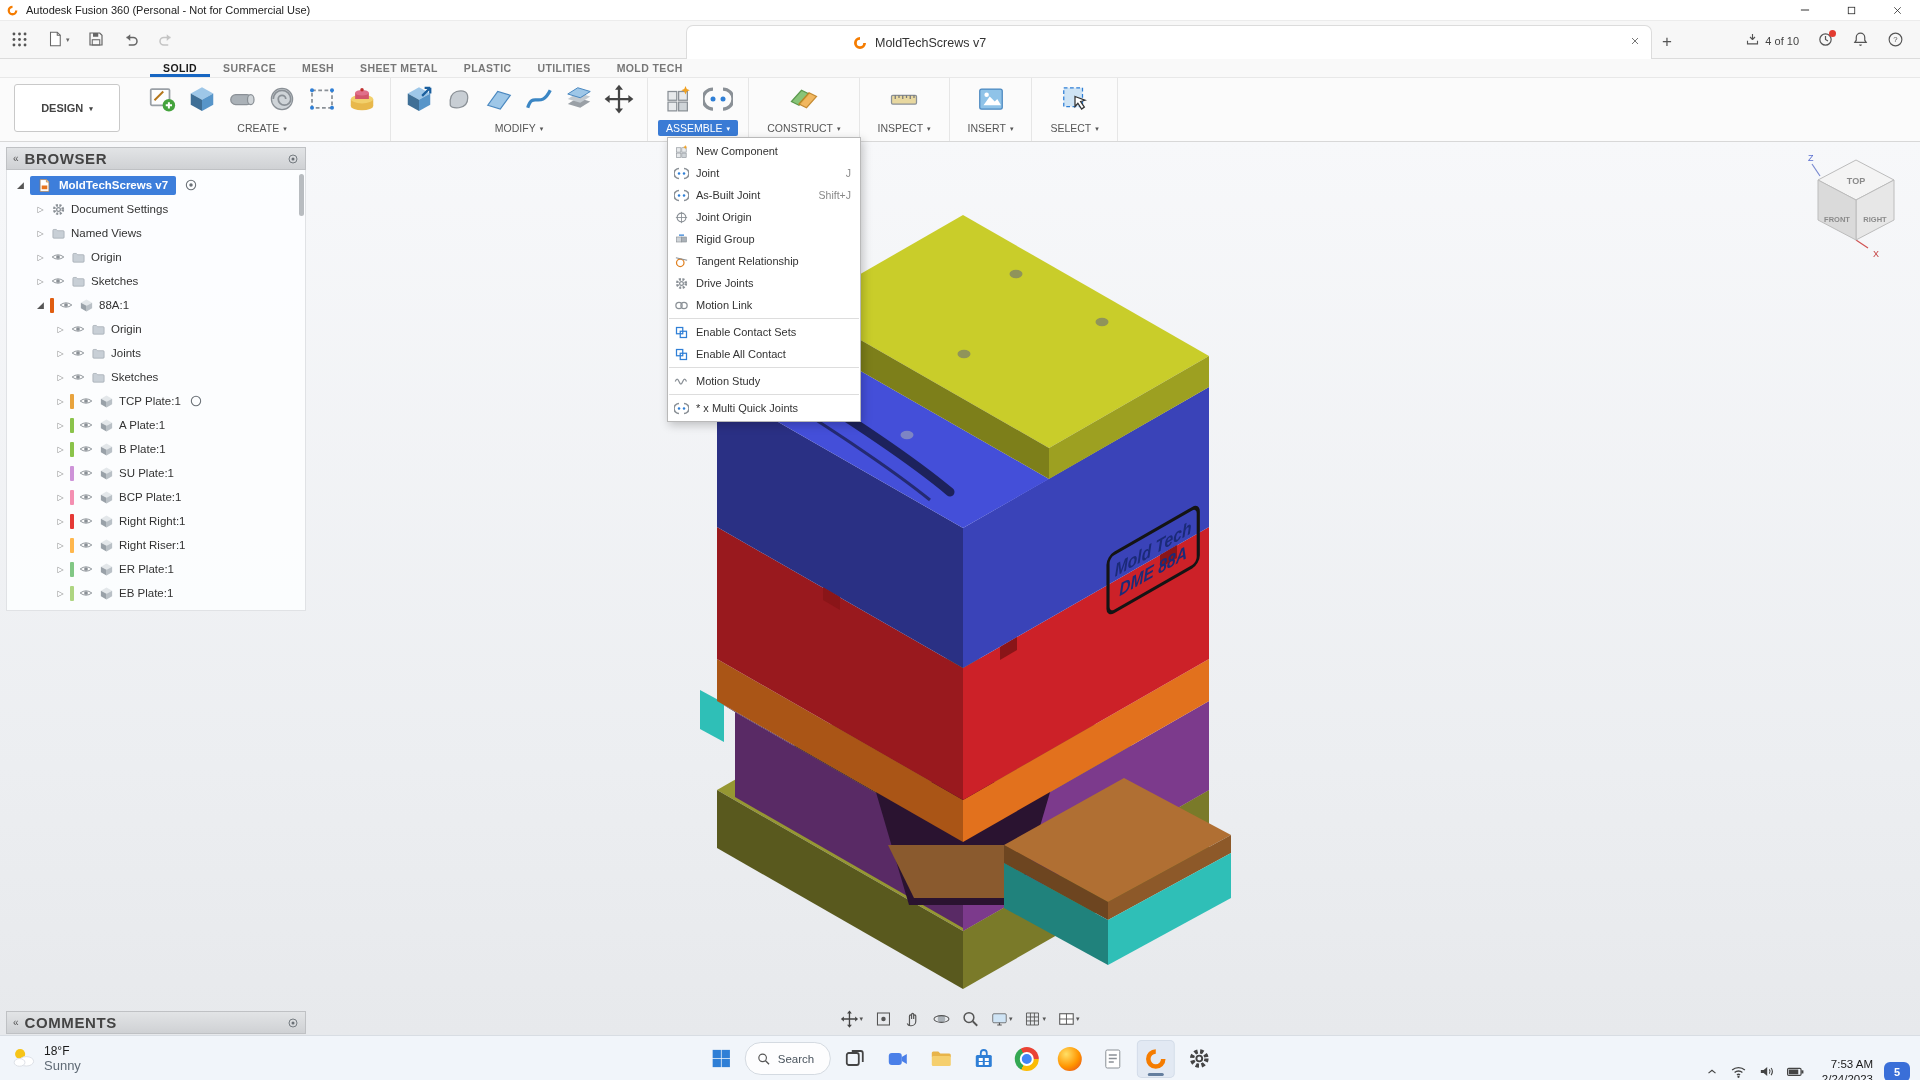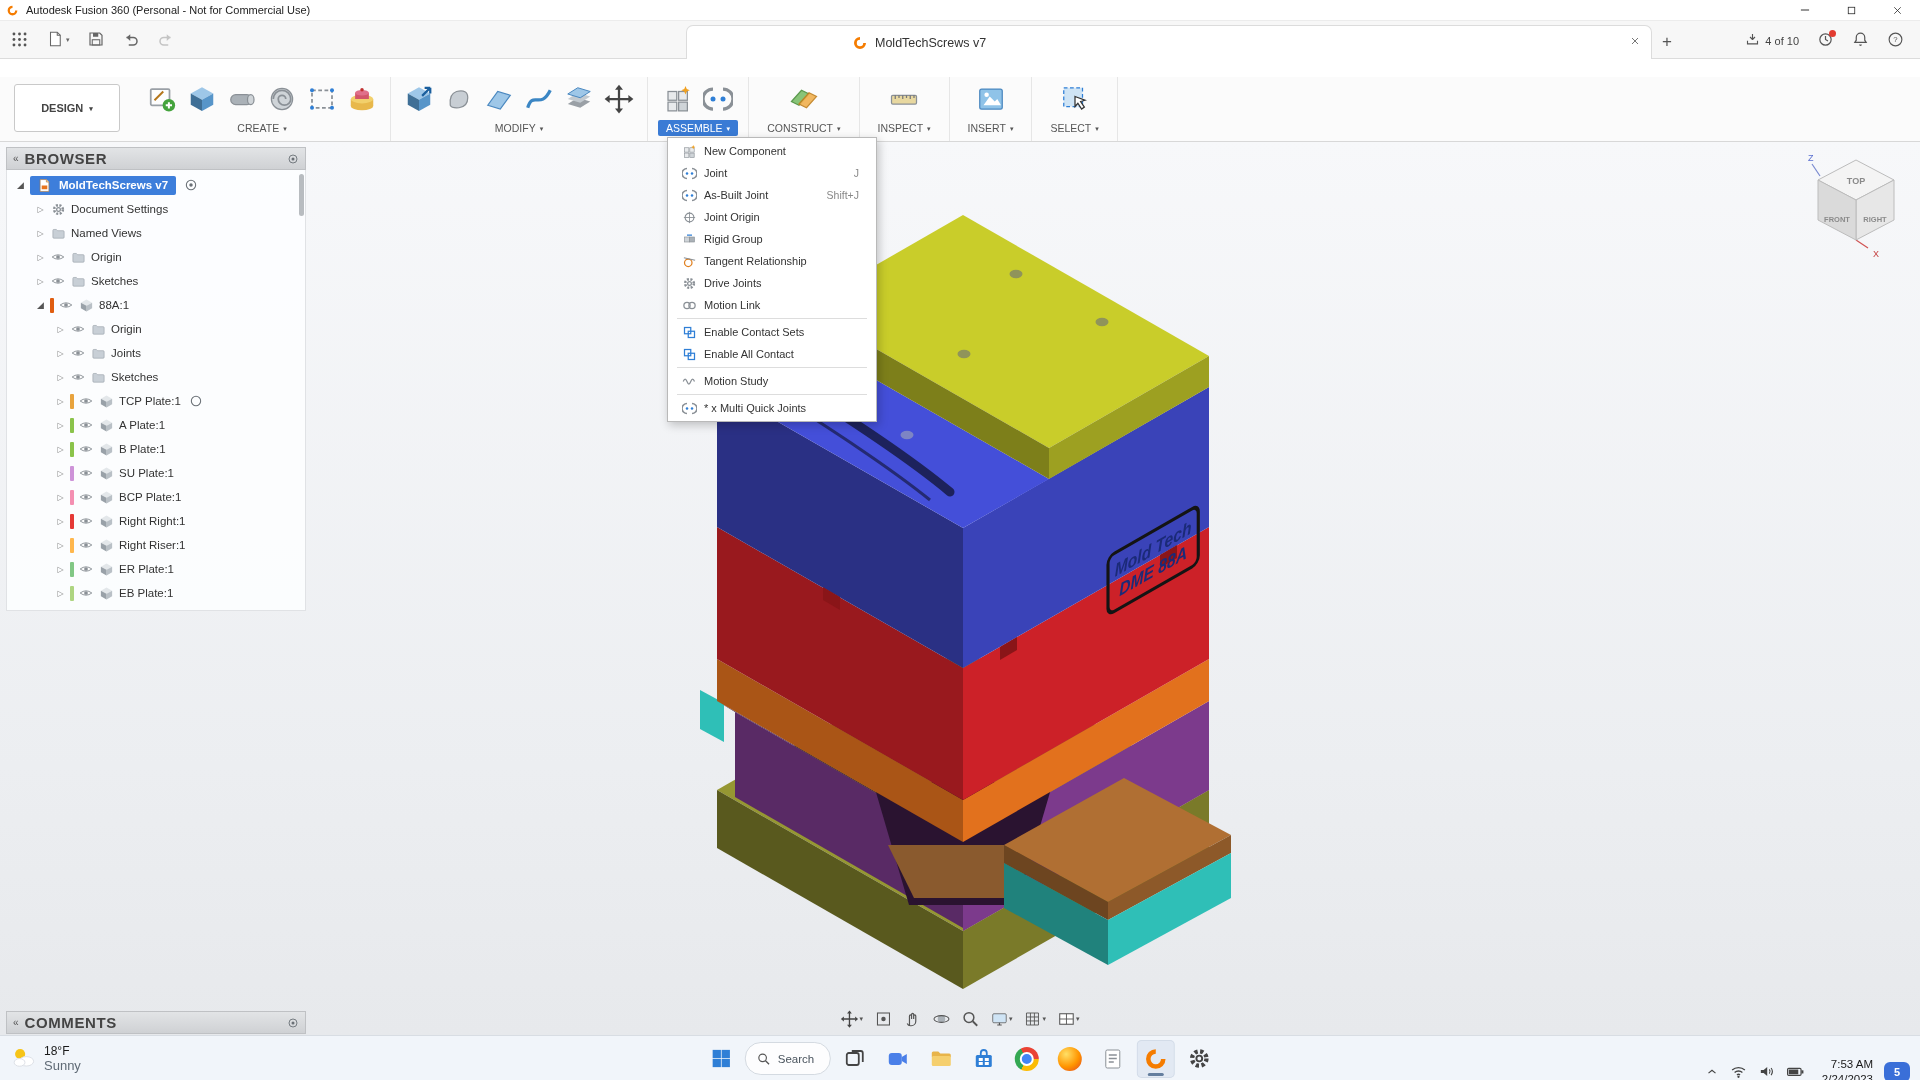--- a/index.html
+++ b/index.html
@@ -86,21 +86,21 @@
   .selwrap .slabel{font-size:11.5px;color:#fff;font-weight:bold;white-space:nowrap}
 
   
   #nav-bar{position:absolute;left:960px;top:1008px;transform:translateX(-50%);display:flex;
            align-items:center;gap:3px;z-index:6}
   .nbtn{display:flex;align-items:center;padding:2px 4px;border-radius:3px}
   .ncaret{font-size:7px;color:#555;margin-left:1px}
 
   
   #assemble-menu{position:absolute;left:667px;top:137px;width:192px;background:#fff;
-                 border:1px solid #b9b9b9;box-shadow:2px 3px 9px rgba(0,0,0,.22);z-index:60;padding:2px 8px}
+                 border:1px solid #b9b9b9;box-shadow:2px 3px 9px rgba(0,0,0,.22);z-index:60;padding:2px 0}
   .mitem{height:22px;display:flex;align-items:center;padding:0 9px 0 5px;gap:6px}
   .mic{width:17px;display:flex;justify-content:center;flex:none}
   .mlabel{font-size:11px;color:#333;white-space:nowrap}
   .msc{margin-left:auto;font-size:10.5px;color:#888}
   .msep{height:1px;background:#ddd;margin:2px 1px}
 
   
   #taskbar{position:absolute;left:0;top:1035px;width:1920px;height:45px;background:#f1f5fa;
            border-top:1px solid #d8dde3;z-index:40}
   #weather{position:absolute;left:10px;top:0;height:45px;display:flex;align-items:center;gap:7px}
@@ -248,20 +248,31 @@
         </span>
       <span class="ic">
           <svg viewBox="0 0 24 24" width="17" height="17" aria-hidden="true">
             <circle cx="12" cy="12" r="9" fill="none" stroke="#555" stroke-width="1.6"></circle>
             <text x="12" y="16" text-anchor="middle" font-size="11" fill="#555" font-family="sans-serif">?</text>
           </svg>
         </span>
     </div>
   </div>
 
+  <div id="ribbontabs">
+    <div id="ribbon-tabs">
+        <div class="rtab active">SOLID</div>
+        <div class="rtab">SURFACE</div>
+        <div class="rtab">MESH</div>
+        <div class="rtab">SHEET METAL</div>
+        <div class="rtab">PLASTIC</div>
+        <div class="rtab">UTILITIES</div>
+        <div class="rtab">MOLD TECH</div>
+      </div>
+  </div>
 
   <div id="ribbonbar">
     <div id="design-btn">
       <span>DESIGN</span>
       <span class="caret">▾</span>
     </div>
     <div id="ribbon-groups">
         <div class="rgroup">
           <div class="rtools">
             <div class="tbtn">

